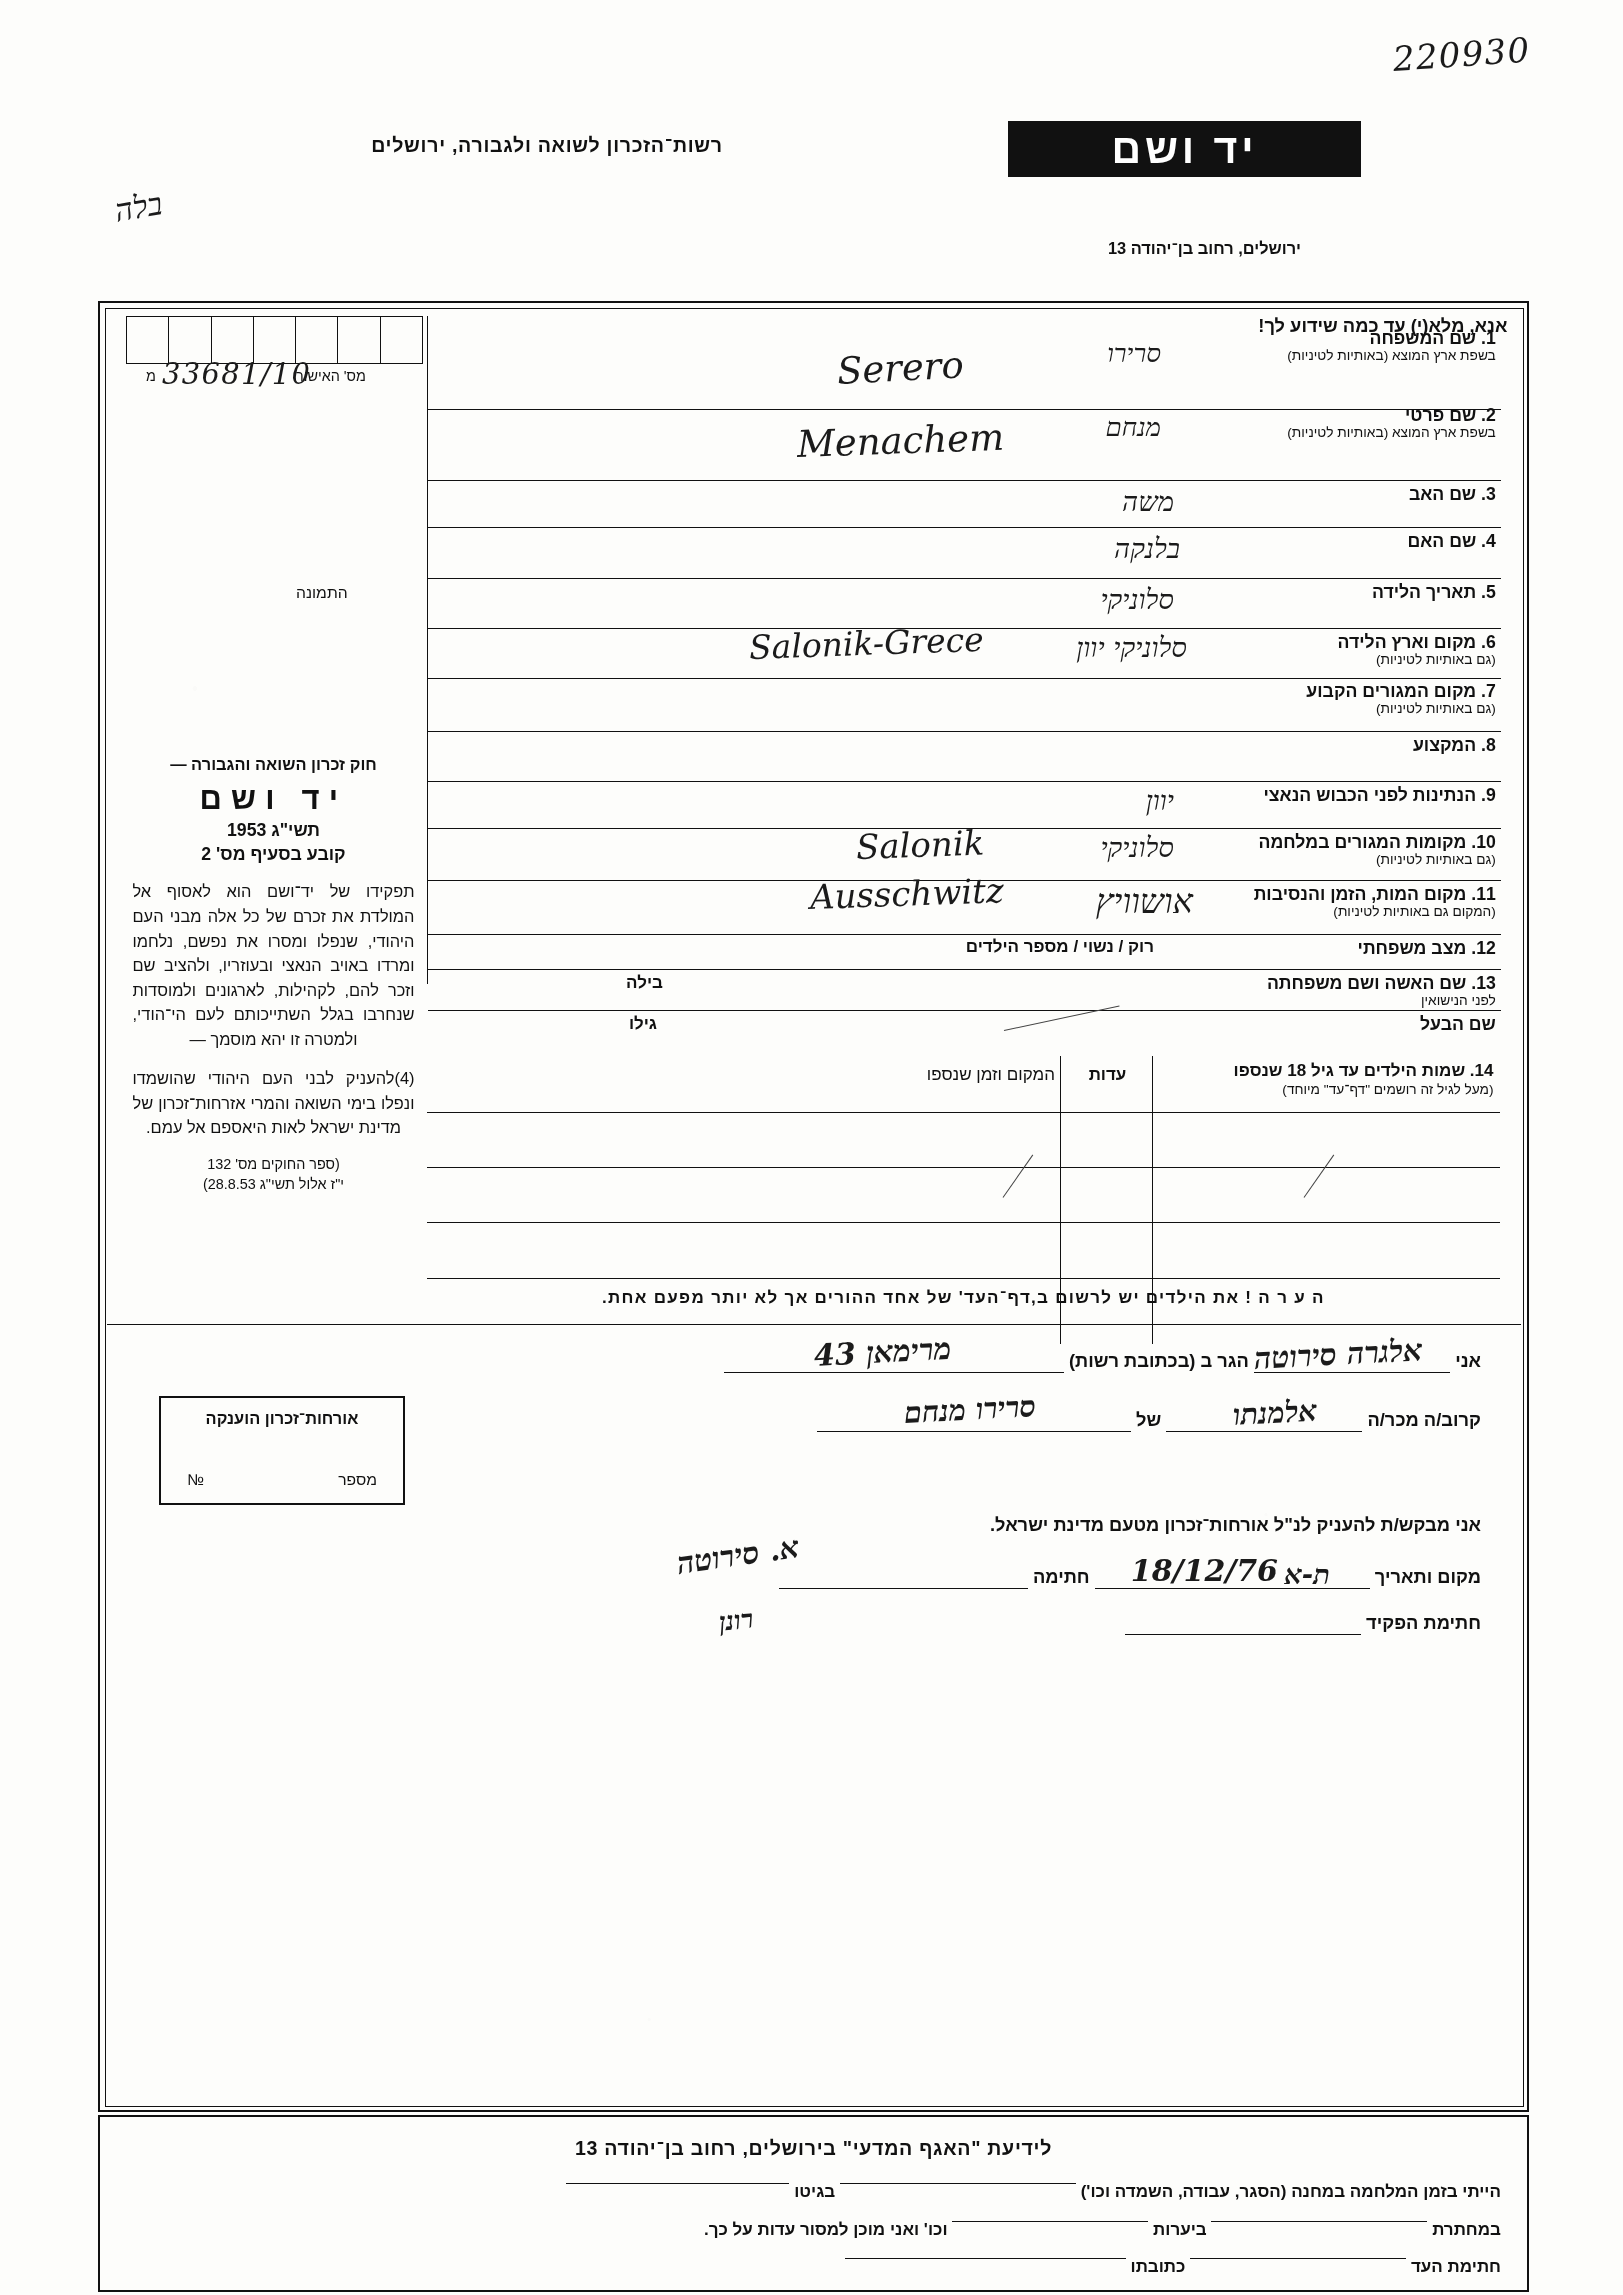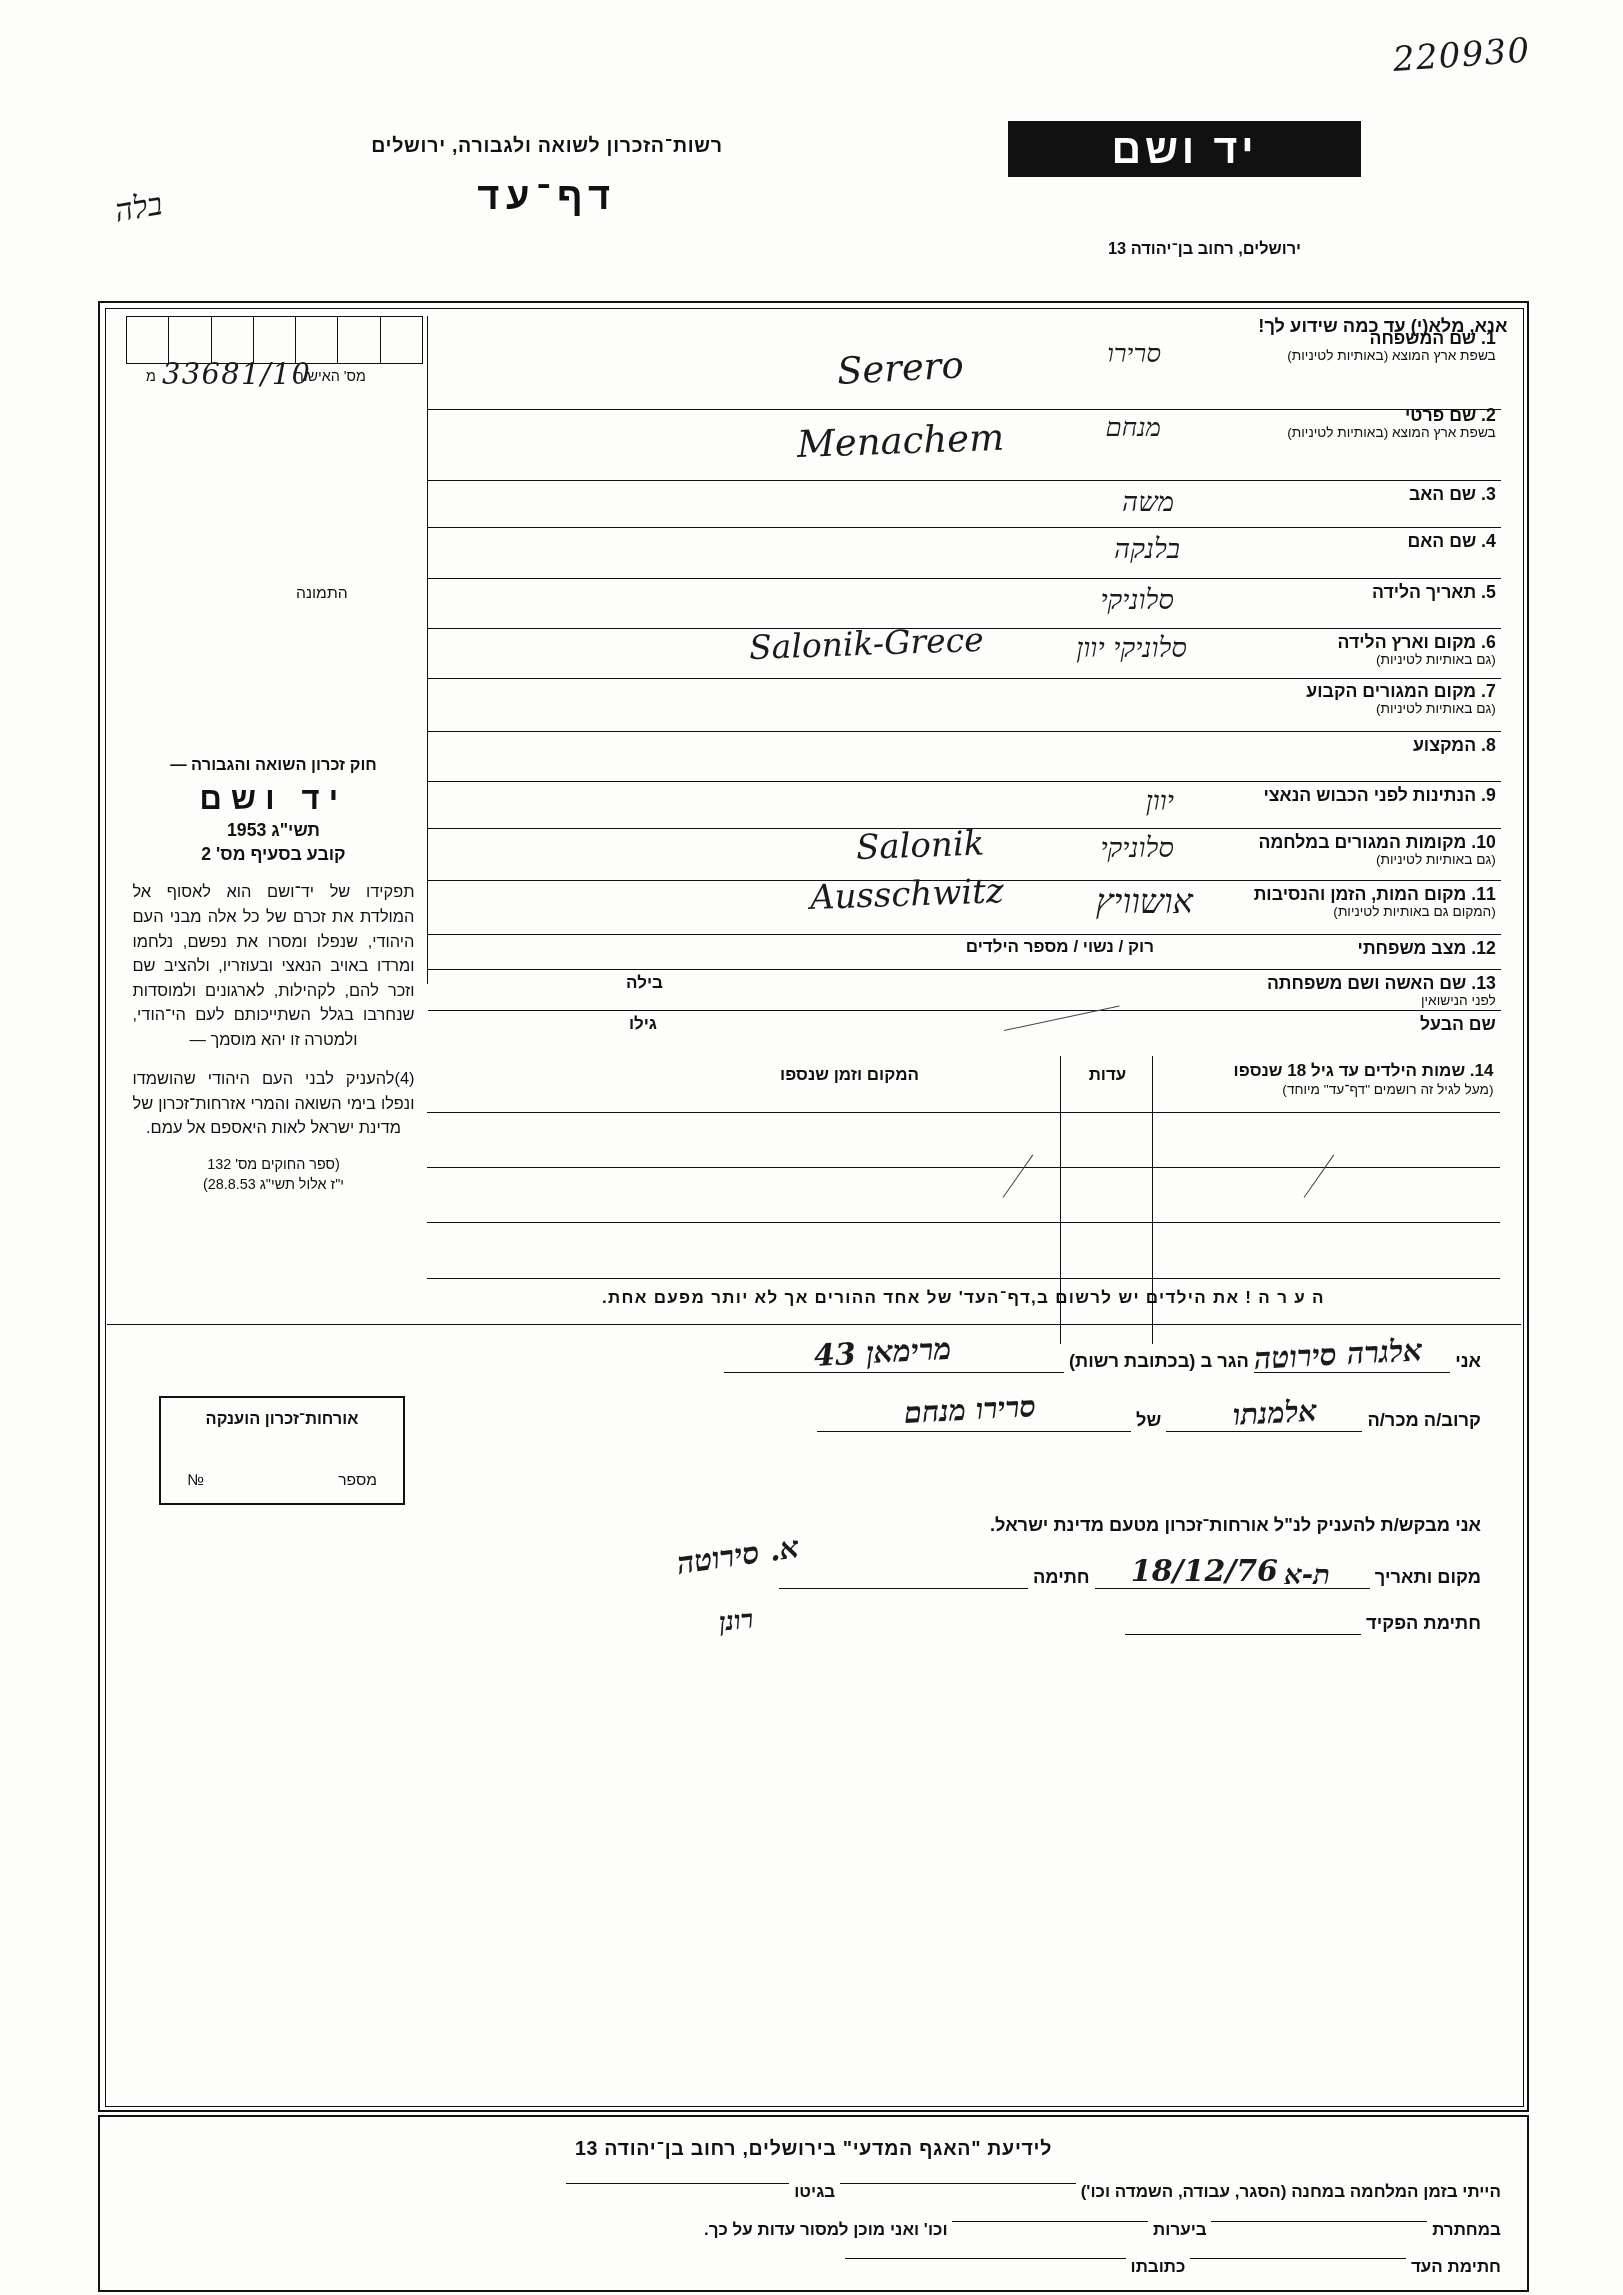--- a/index.html
+++ b/index.html
@@ -269,21 +269,21 @@
     position: absolute; right: 6.5px; top: 5.2px; width: 340px;
     direction: rtl; text-align: right; font-size: 17px; font-weight: bold; line-height: 1.2;
   }
   .kids .hdr .c-title small { display:block; font-weight: normal; font-size: 13.7px;}
   .kids .col-age {
     position: absolute; right: 353px; top: 9.2px; width: 79px;
     text-align: center; direction: rtl; font-size: 17px; font-weight: bold;
   }
   .kids .col-place {
     position: absolute; right: 445px; top: 9.2px; width: 275px;
-    text-align: left; direction: rtl; font-size: 17px; font-weight: bold;
+    text-align: right; direction: rtl; font-size: 17px; font-weight: normal;
   }
   .kids .grid-line-h {
     position: absolute; left: 0; width: 100%; border-top: 1.3px solid #111;
   }
   .kids .grid-line-v {
     position: absolute; top: 0; height: 100%; border-left: 1.3px solid #111;
   }
   .note {
     position: absolute;
     left: 327px; top: 975px;
@@ -351,21 +351,20 @@
 <body>
 
 <div class="page">
 
   <div class="archive-num hand">220930</div>
 
   <div class="logo-box">יד ושם</div>
   <div class="logo-sub">ירושלים, רחוב בן־יהודה 13</div>
 
   <div class="org-line">רשות־הזכרון לשואה ולגבורה, ירושלים</div>
-  <div class="doc-title">דף־עד</div>
   <div class="hand-corner hand">בלה</div>
 
   <div class="frame">
     <div class="inner-line"></div>
 
     <div class="ask-line">אנא, מלא(י) עד כמה שידוע לך!</div>
 
     <div class="comb">
       <i></i>
         <i></i>

